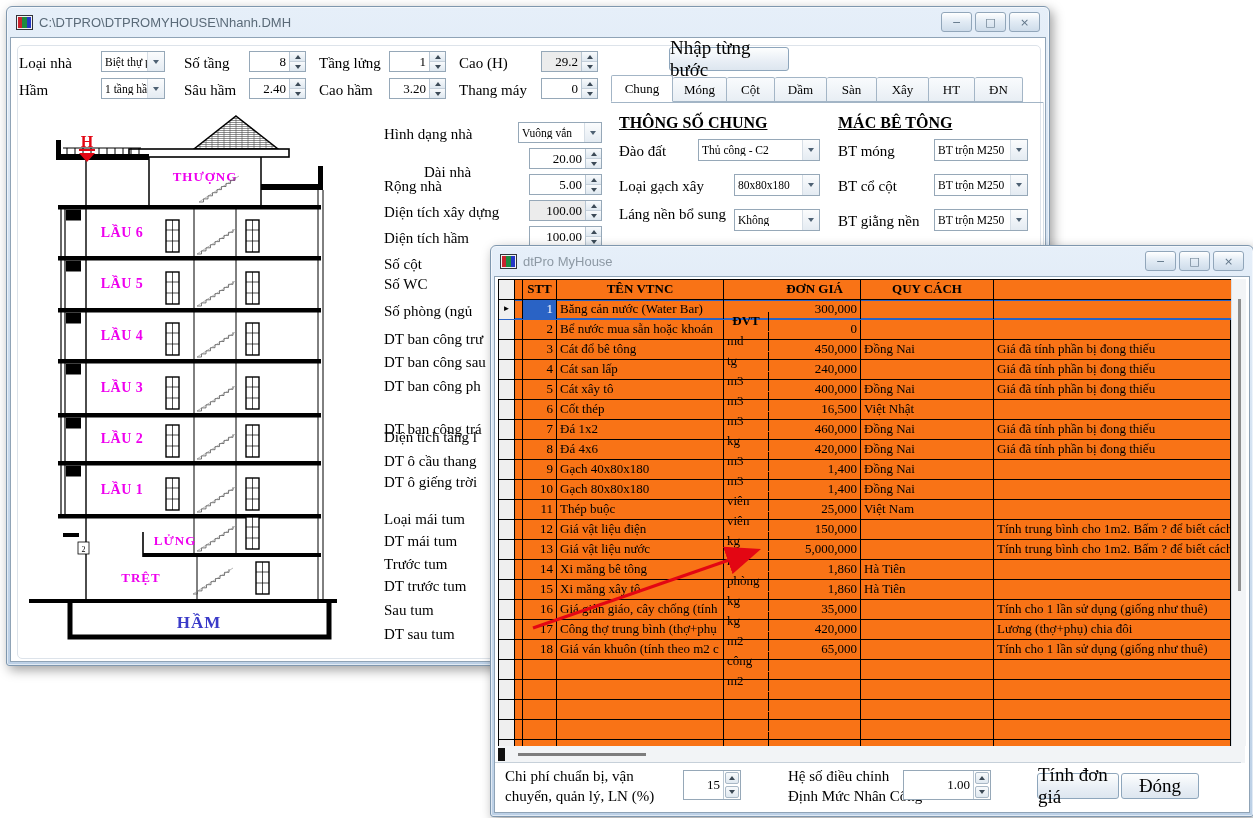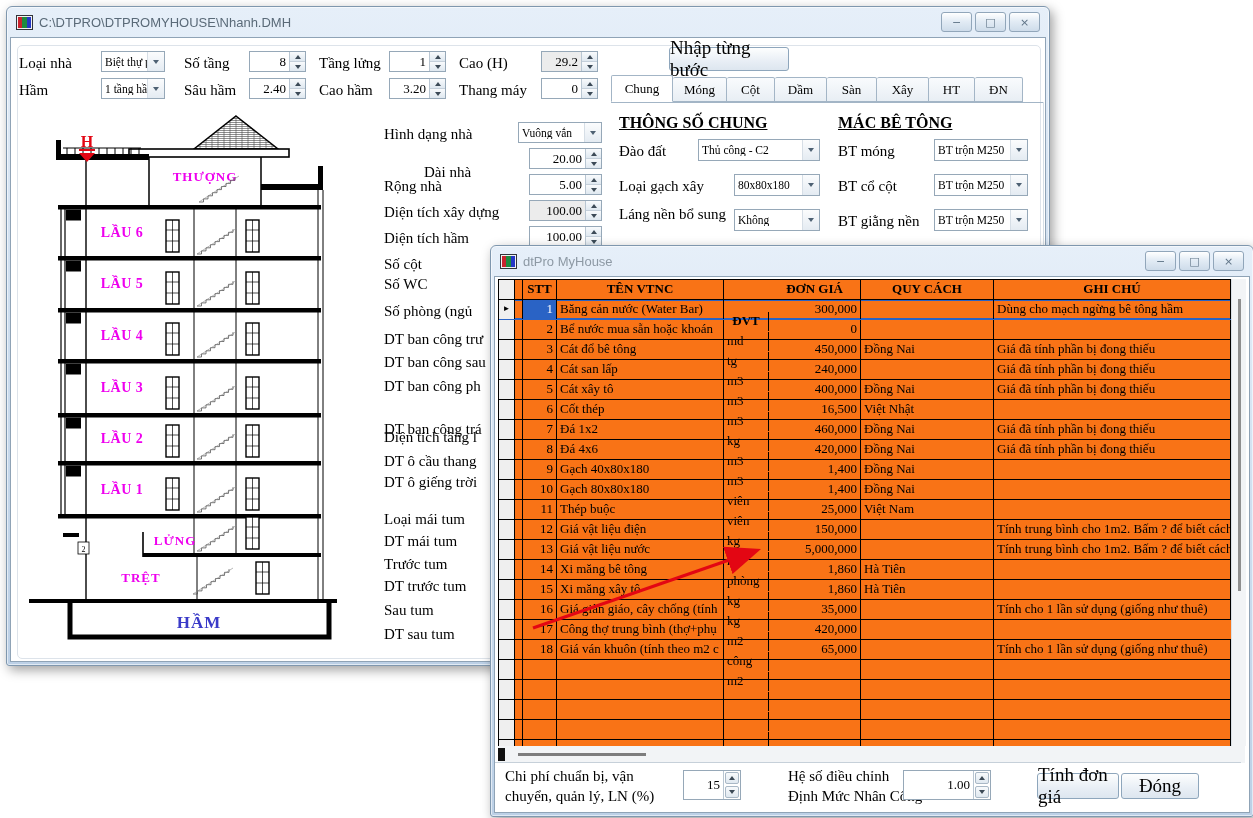--- a/index.html
+++ b/index.html
@@ -454,31 +454,29 @@
   <div class="content" id="table-content">
     <div class="grid" id="price-grid" style="left:7px;top:33px;width:733px;height:467px">
       <div class="trow thead">
         <div class="cell c-m"></div>
         <div class="cell c-sp"></div>
         <div class="cell c-stt">STT</div>
         <div class="cell c-ten">TÊN VTNC</div>
         <div class="cell c-dvt">ĐVT</div>
         <div class="cell c-gia">ĐƠN GIÁ</div>
         <div class="cell c-qc">QUY CÁCH</div>
-        <div class="cell c-gc">GHI CHÚ</div>
       </div>
     <div class="trow sel">
           <div class="cell c-m">►</div>
           <div class="cell c-sp"></div>
           <div class="cell c-stt">1</div>
           <div class="cell c-ten">Băng cản nước (Water Bar)</div>
           <div class="cell c-dvt">md</div>
           <div class="cell c-gia">300,000</div>
           <div class="cell c-qc"></div>
-          <div class="cell c-gc">Dùng cho mạch ngừng bê tông hầm</div>
         </div>
         <div class="trow">
           <div class="cell c-m"></div>
           <div class="cell c-sp"></div>
           <div class="cell c-stt">2</div>
           <div class="cell c-ten">Bể nước mua sẵn hoặc khoán</div>
           <div class="cell c-dvt">tg</div>
           <div class="cell c-gia">0</div>
           <div class="cell c-qc"></div>
           <div class="cell c-gc"></div>
@@ -624,20 +622,21 @@
           <div class="cell c-gc">Tính cho 1 lần sử dụng (giống như thuê)</div>
         </div>
         <div class="trow">
           <div class="cell c-m"></div>
           <div class="cell c-sp"></div>
           <div class="cell c-stt">17</div>
           <div class="cell c-ten">Công thợ trung bình (thợ+phụ</div>
           <div class="cell c-dvt">công</div>
           <div class="cell c-gia">420,000</div>
           <div class="cell c-qc"></div>
+          <div class="cell c-gc">Lương (thợ+phụ) chia đôi</div>
         </div>
         <div class="trow">
           <div class="cell c-m"></div>
           <div class="cell c-sp"></div>
           <div class="cell c-stt">18</div>
           <div class="cell c-ten">Giá ván khuôn (tính theo m2 c</div>
           <div class="cell c-dvt">m2</div>
           <div class="cell c-gia">65,000</div>
           <div class="cell c-qc"></div>
           <div class="cell c-gc">Tính cho 1 lần sử dụng (giống như thuê)</div>

